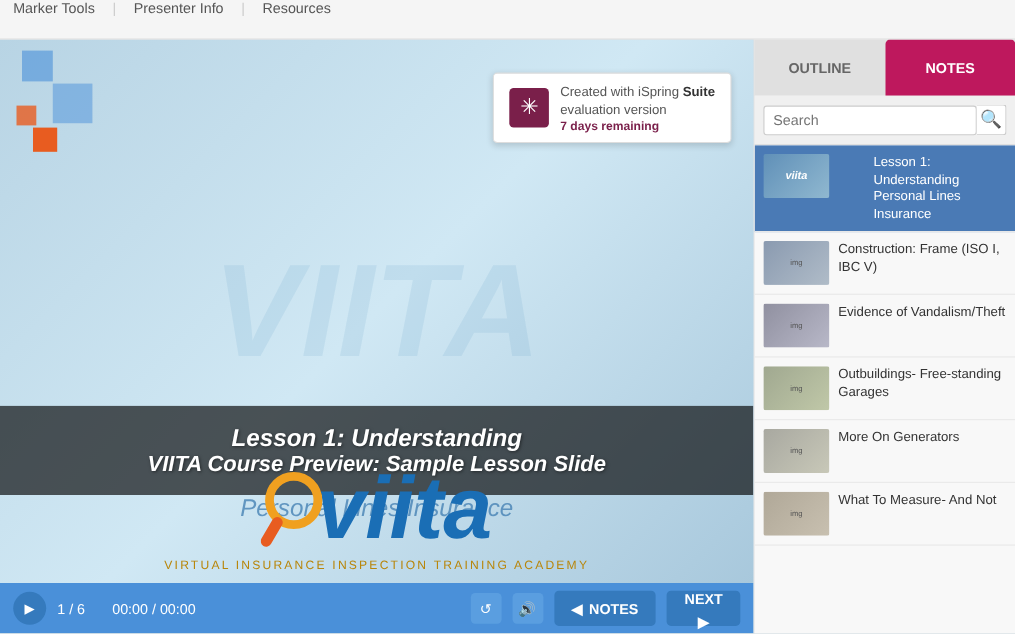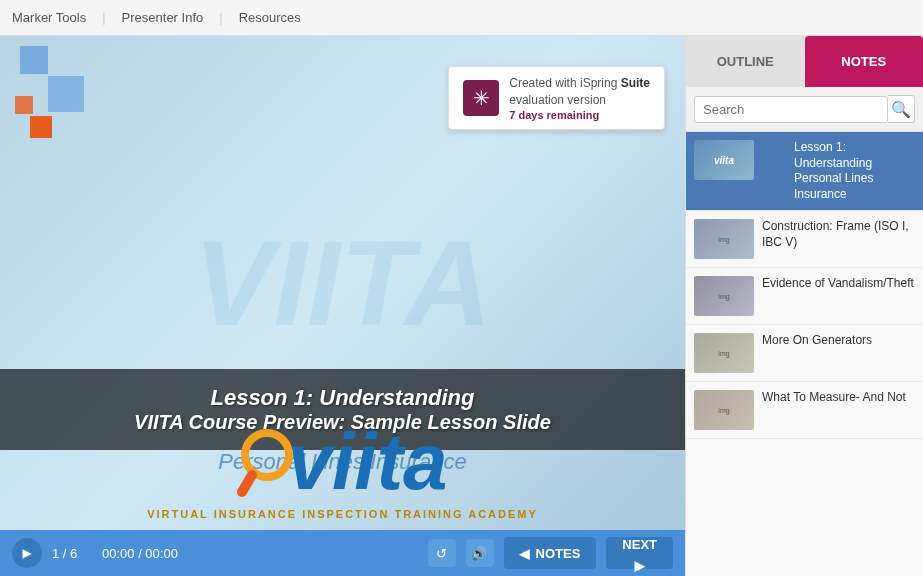--- a/index.html
+++ b/index.html
@@ -1,20 +1,20 @@
 <!DOCTYPE html>
 <html><head>
   <meta charset="utf-8">
   <style>
     * { box-sizing: border-box; margin: 0; padding: 0; }
     body { font-family: Arial, sans-serif; background: #e8e8e8; width: 923px; height: 576px; overflow: hidden; display: flex; flex-direction: column; }
 
     
     .top-bar {
-      display: flex; align-items: center; background: #f5f5f5;
+      display: flex; align-items: flex-start; background: #f5f5f5;
       border-bottom: 1px solid #ddd; padding: 0 12px; height: 36px; gap: 16px;
     }
     .top-bar-item { font-size: 13px; color: #555; cursor: pointer; }
     .top-bar-sep { color: #ccc; font-size: 13px; }
 
     
     .main { display: flex; flex: 1; overflow: hidden; }
 
     
     .slide-area {
@@ -66,21 +66,21 @@
     }
 
     
     .viita-logo {
       position: absolute; bottom: 0; left: 0; right: 0;
       display: flex; flex-direction: column; align-items: center;
       padding-bottom: 10px;
     }
     .viita-tagline {
       font-size: 11px; color: #b8860b; letter-spacing: 2px; text-transform: uppercase;
-      font-weight: bold;
+      font-weight: normal;
     }
 
     
     .playback-bar {
       height: 46px; background: #4a90d9; display: flex; align-items: center;
       padding: 0 12px; gap: 10px;
     }
     .play-btn {
       width: 30px; height: 30px; background: #357abd; border-radius: 50%;
       display: flex; align-items: center; justify-content: center;
@@ -270,20 +270,28 @@
 
       <div class="lesson-item">
         <div class="lesson-thumb">
           <div class="thumb-img" style="background:linear-gradient(135deg,#9090a0,#b8b8c8);">
             <span style="font-size:7px;color:#555;">img</span>
           </div>
         </div>
         <div class="lesson-label">Evidence of Vandalism/Theft</div>
       </div>
 
+      <div class="lesson-item">
+        <div class="lesson-thumb">
+          <div class="thumb-img" style="background:linear-gradient(135deg,#a0a890,#c0c8a8);">
+            <span style="font-size:7px;color:#555;">img</span>
+          </div>
+        </div>
+        <div class="lesson-label">Outbuildings- Free-standing Garages</div>
+      </div>
 
       <div class="lesson-item">
         <div class="lesson-thumb">
           <div class="thumb-img" style="background:linear-gradient(135deg,#a8a8a0,#c8c8b8);">
             <span style="font-size:7px;color:#555;">img</span>
           </div>
         </div>
         <div class="lesson-label">More On Generators</div>
       </div>
 

